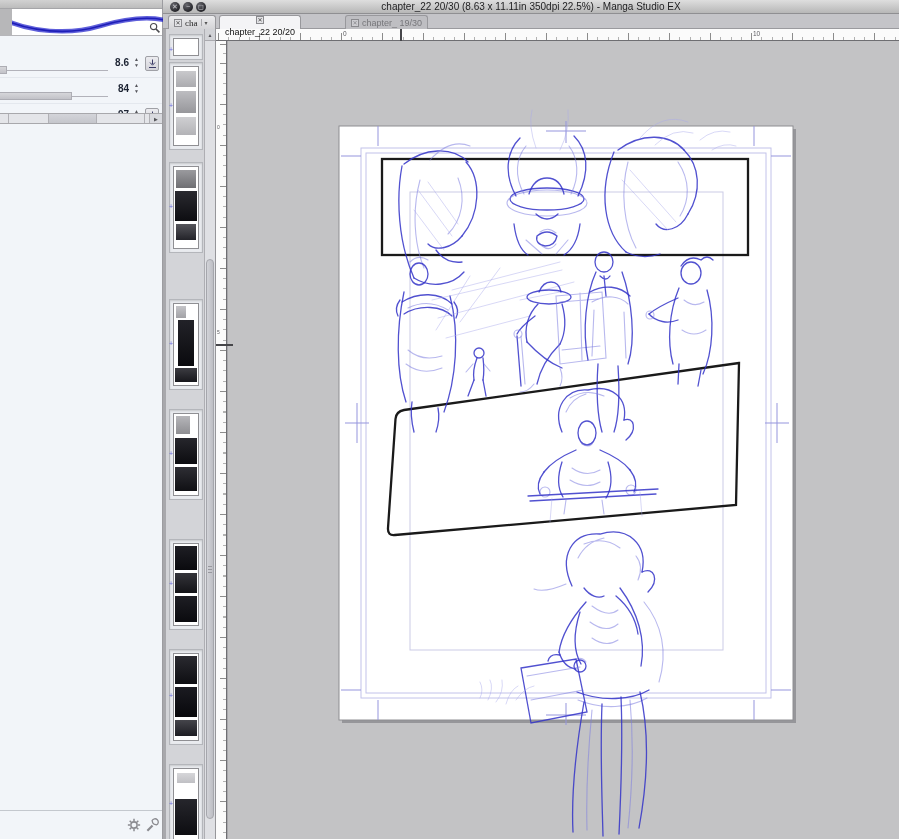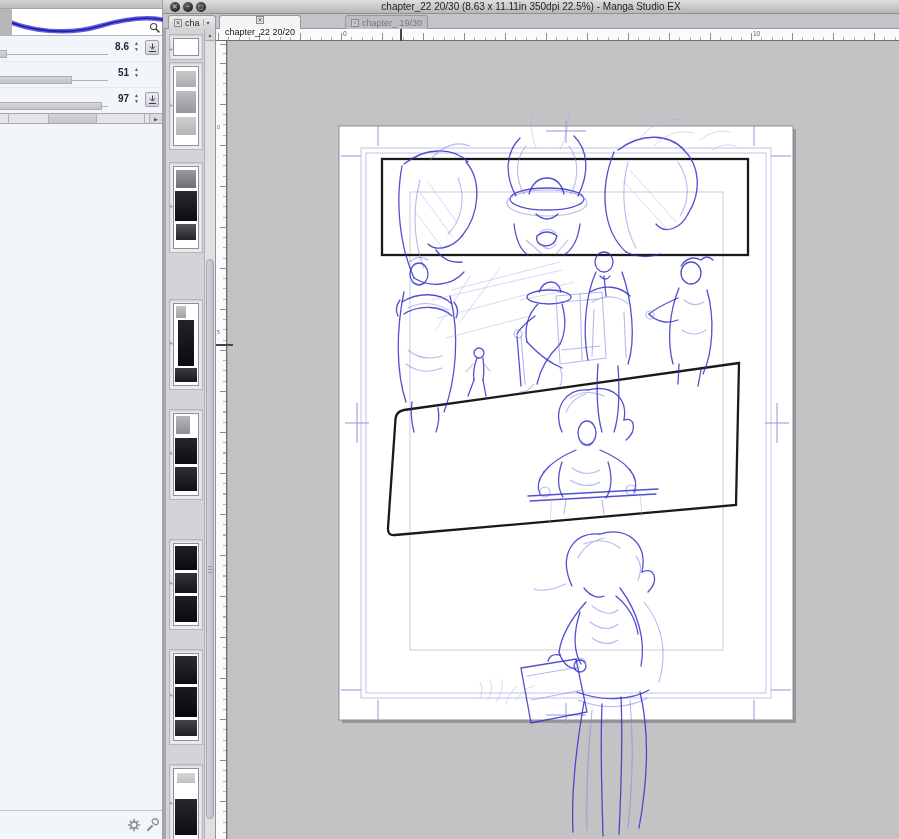--- a/index.html
+++ b/index.html
@@ -17,21 +17,21 @@
   #window-title { left:0; top:1px; width:100%; text-align:center; font-size:10px;
     color:#1d1d1f; white-space:nowrap; }
 
   #tab-bar { left:163px; top:14px; width:736px; height:15px; background:#c4c4c8;
     border-bottom:1px solid #9a9a9e; z-index:3; }
   .tab { position:absolute; top:1px; height:14px; display:flex; align-items:center;
     gap:3px; padding:0 5px; font-size:9px; border:1px solid #98989c; border-bottom:none;
     border-radius:3px 3px 0 0; }
   .tab .x-box { width:8px; height:8px; border:1px solid #8a8a8e; background:#e3e3e6;
     font-size:6px; line-height:7px; text-align:center; color:#444; }
-  #tab-pages { left:5px; width:48px; background:linear-gradient(#ececee,#d4d4d7); color:#222; }
+  #tab-pages { left:5px; width:48px; background:linear-gradient(#ececee,#d4d4d7); color:#222;font-family:Liberation Serif, serif; }
   #tab-pages .dd { font-size:6px; color:#555; border-left:1px solid #a8a8ac; padding-left:3px; }
   #tab-doc-active { left:56px; background:#f4f4f6; color:#111;flex-direction:column; }
   #tab-doc-inactive { left:182px; background:#bebec2; color:#77777b; }
   #tab-doc-inactive .x-box { color:#88888c; background:#ccccd0; }
 
   
   #h-ruler { left:216px; top:29px; width:683px; height:12px; background:#fbfbfb;
     border-bottom:1px solid #6e6e72; z-index:2; }
   #h-ruler .ticks-minor { left:0; bottom:0; width:100%; height:3px;
     background:repeating-linear-gradient(90deg,#b2b2b2 0 1px,transparent 1px 10.25px);
@@ -119,21 +119,21 @@
   #tool-palette { left:0; top:0; width:163px; height:839px; background:#f2f5f9;
     border-right:1px solid #9c9ca0; z-index:10; }
   #palette-header { left:0; top:0; width:100%; height:9px;
     background:linear-gradient(#d2d2d2,#bcbcbc); border-bottom:1px solid #a5a5a8; }
   #stroke-preview { left:0; top:9px; width:100%; height:27px; background:#fff;
     border-bottom:1px solid #b6b6ba; }
   #preview-swatch { left:0; top:0; width:12px; height:26px; background:#b7b7b9; }
   #preview-zoom-btn { right:1px; bottom:1px; width:12px; height:12px; }
 
   .slider-row { position:absolute; left:0; width:100%; height:26px;
-    border-bottom:1px solid #e4e8ee; }
+    border-bottom:1px solid #e4e8ee;margin-top:16px; }
   #slider-row-0 { top:36px; } #slider-row-1 { top:62px; } #slider-row-2 { top:88px; }
   .slider-track { position:absolute; left:2px; width:106px; bottom:6px; height:1px; background:#b2b2ba; }
   .slider-fill { position:absolute; left:0; bottom:3px; height:8px;
     background:linear-gradient(#d6d6da,#c2c2c8); border:1px solid #adadb4; border-left:none; }
   .slider-value { position:absolute; right:33px; top:5px; width:34px; text-align:right;
     font-size:10px; font-weight:bold; color:#1d2433; }
   .spinner { position:absolute; right:21px; top:4px; width:9px; text-align:center; }
   .spinner span { display:block; font-size:5px; line-height:6px; color:#55555b; }
   .pen-btn { position:absolute; right:3px; top:4px; width:14px; height:15px;
     background:linear-gradient(#ececf0,#d3d3d9); border:1px solid #9fa0a6; border-radius:2px; }
@@ -444,21 +444,21 @@
     <div class="pen-btn">
       <svg width="9" height="10" viewBox="0 0 9 10">
         <path d="M4.5,0.5 V5 M2,3.5 L4.5,6.2 L7,3.5 M1,8.5 H8" stroke="#3a3a66" stroke-width="1" fill="none"></path>
       </svg>
     </div>
   </div>
 
   <div class="slider-row" id="slider-row-1">
     <div class="slider-track"></div>
     <div class="slider-fill" style="width:72px;"></div>
-    <span class="slider-value">51</span>
+    <span class="slider-value">84</span>
     <div class="spinner">
       <span>▲</span>
       <span>▼</span>
     </div>
   </div>
 
   <div class="slider-row" id="slider-row-2">
     <div class="slider-track"></div>
     <div class="slider-fill" style="width:102px;"></div>
     <span class="slider-value">97</span>

